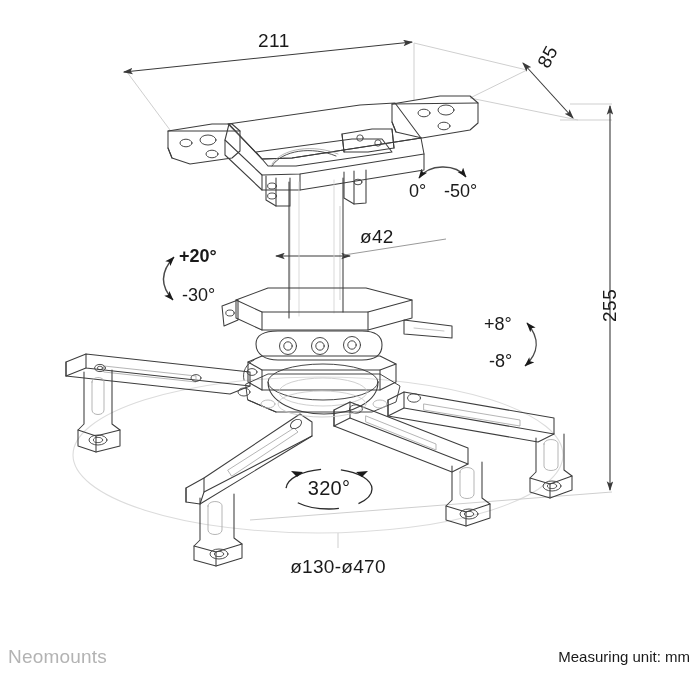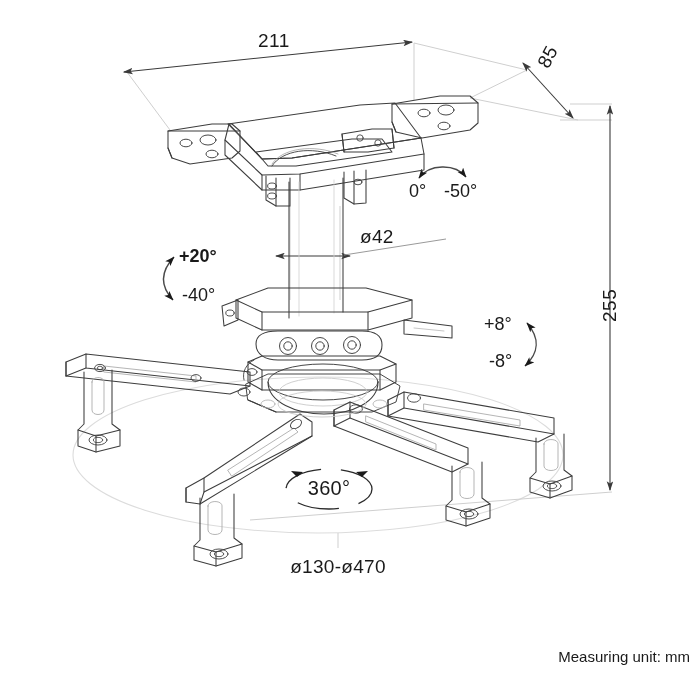--- a/index.html
+++ b/index.html
@@ -325,26 +325,27 @@
   <div class="dimtext" id="lbl-255">255</div>
 
   <div class="dimtext" id="lbl-d42">ø42</div>
 
   <div class="dimtext" id="lbl-0deg">0°</div>
 
   <div class="dimtext" id="lbl-m90deg">-50°</div>
 
   <div class="dimtext" id="lbl-p20">+20°</div>
 
-  <div class="dimtext" id="lbl-m20">-40°</div>
+  <div class="dimtext" id="lbl-m20">-30°</div>
 
   <div class="dimtext" id="lbl-p8">+8°</div>
 
   <div class="dimtext" id="lbl-m8">-8°</div>
 
-  <div class="dimtext" id="lbl-360">360°</div>
+  <div class="dimtext" id="lbl-360">320°</div>
 
   <div class="dimtext" id="lbl-range">ø130-ø470</div>
 
+  <div id="brand">Neomounts</div>
 
   <div id="unit">Measuring unit: mm</div>
 
 </div>
 
 </body></html>

